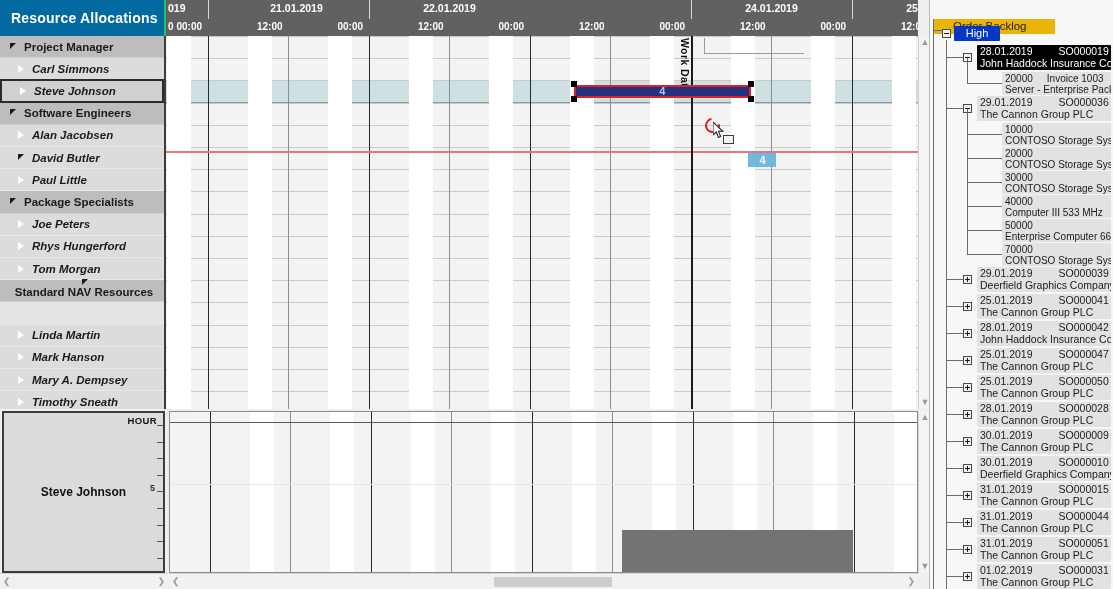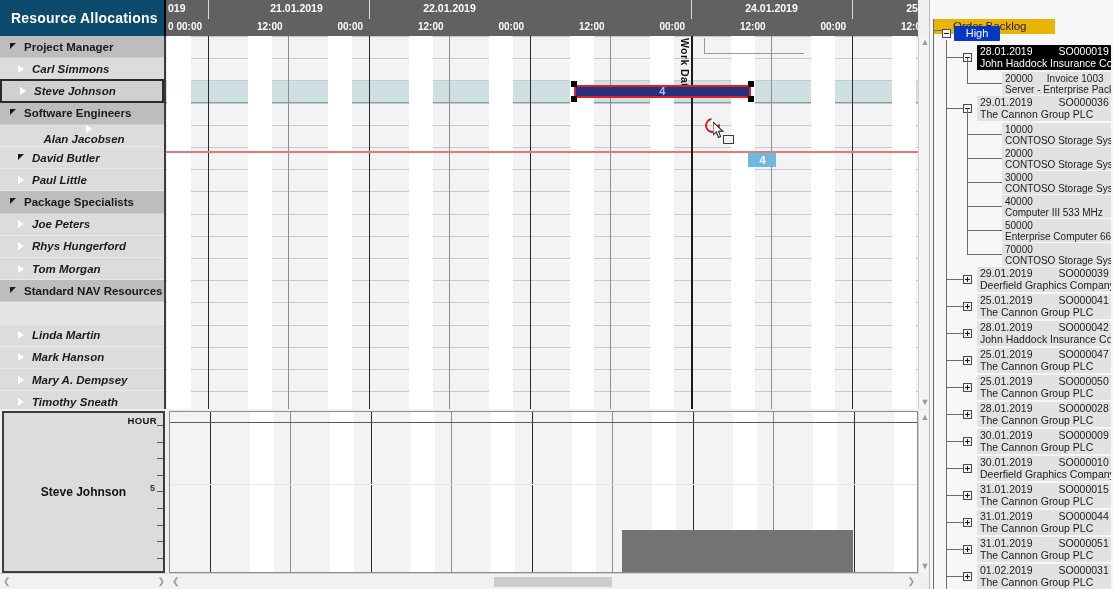--- a/index.html
+++ b/index.html
@@ -13,22 +13,22 @@
 
   
   #gantt-region {
     position: absolute; left: 0; top: 0; width: 929px; height: 589px;
     background: #efefef;
   }
 
   
   #res-header {
     position: absolute; left: 0; top: 0; width: 166px; height: 36px;
-    background: #0c4a6e;
-    border-right: 2px solid #000000;
+    background: #0369a1;
+    border-right: 2px solid #22c55e;
     display: flex; align-items: center;
   }
   #res-header .title {
     color: #ffffff; font-size: 14px; font-weight: bold;
     padding-left: 11px; letter-spacing: .2px;
   }
 
   
   #res-tree {
     position: absolute; left: 0; top: 36px; width: 166px; height: 373px;
@@ -261,21 +261,21 @@
             <span class="tri-right"></span>
           </span>
           <span class="res-label">Steve Johnson</span>
         </div>
         <div class="res-row group" style="position: absolute; left: 0px; right: 0px; top: 66.6px;">
           <span class="tw">
             <span class="tri-down"></span>
           </span>
           <span class="res-label">Software Engineers</span>
         </div>
-        <div class="res-row leaf" style="position: absolute; left: 0px; right: 0px; top: 88.8px; flex-direction: column;">
+        <div class="res-row leaf" style="position: absolute; left: 0px; right: 0px; top: 88.8px;">
           <span class="tw">
             <span class="tri-right"></span>
           </span>
           <span class="res-label">Alan Jacobsen</span>
         </div>
         <div class="res-row leaf" style="position: absolute; left: 0px; right: 0px; top: 111px;">
           <span class="tw">
             <span class="tri-down"></span>
           </span>
           <span class="res-label">David Butler</span>
@@ -303,21 +303,21 @@
             <span class="tri-right"></span>
           </span>
           <span class="res-label">Rhys Hungerford</span>
         </div>
         <div class="res-row leaf" style="position: absolute; left: 0px; right: 0px; top: 222px;">
           <span class="tw">
             <span class="tri-right"></span>
           </span>
           <span class="res-label">Tom Morgan</span>
         </div>
-        <div class="res-row group" style="position: absolute; left: 0px; right: 0px; top: 244.2px;">
+        <div class="res-row group" style="position: absolute; left: 0px; right: 0px; top: 244.2px; flex-direction: column;">
           <span class="tw">
             <span class="tri-down"></span>
           </span>
           <span class="res-label">Standard NAV Resources</span>
         </div>
         <div class="res-row leaf" style="position: absolute; left: 0px; right: 0px; top: 288.6px;">
           <span class="tw">
             <span class="tri-right"></span>
           </span>
           <span class="res-label">Linda Martin</span>

